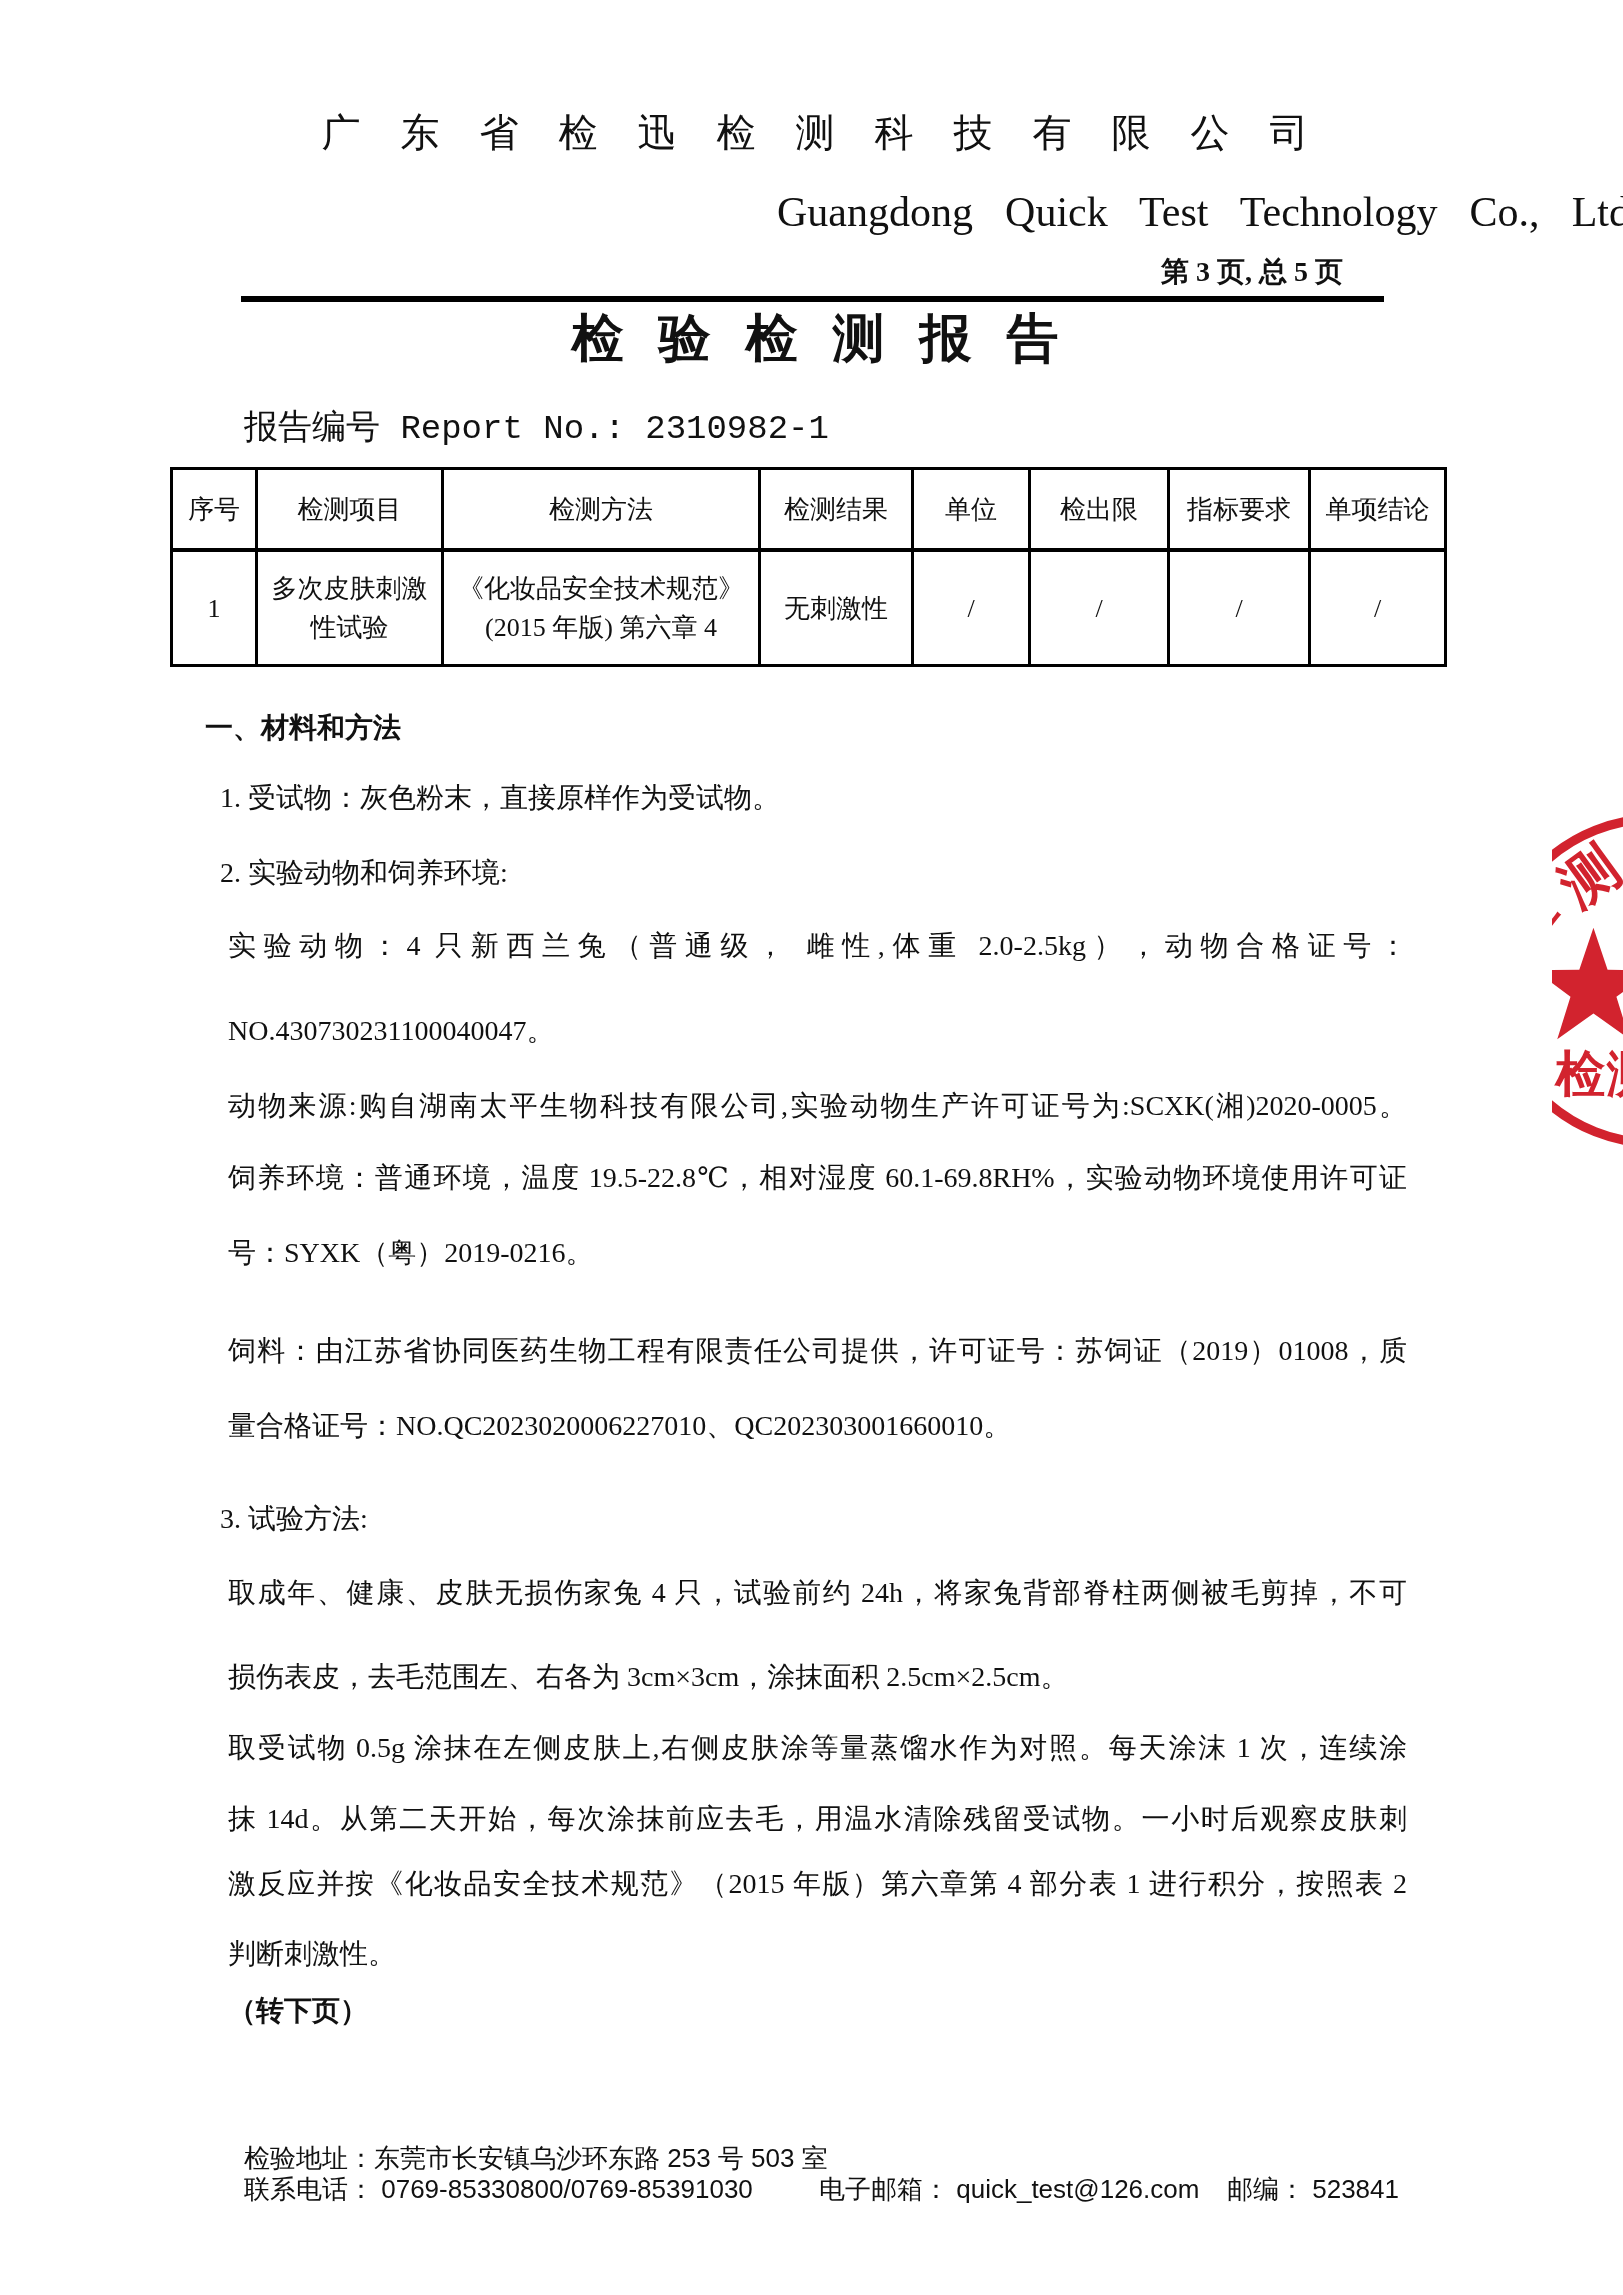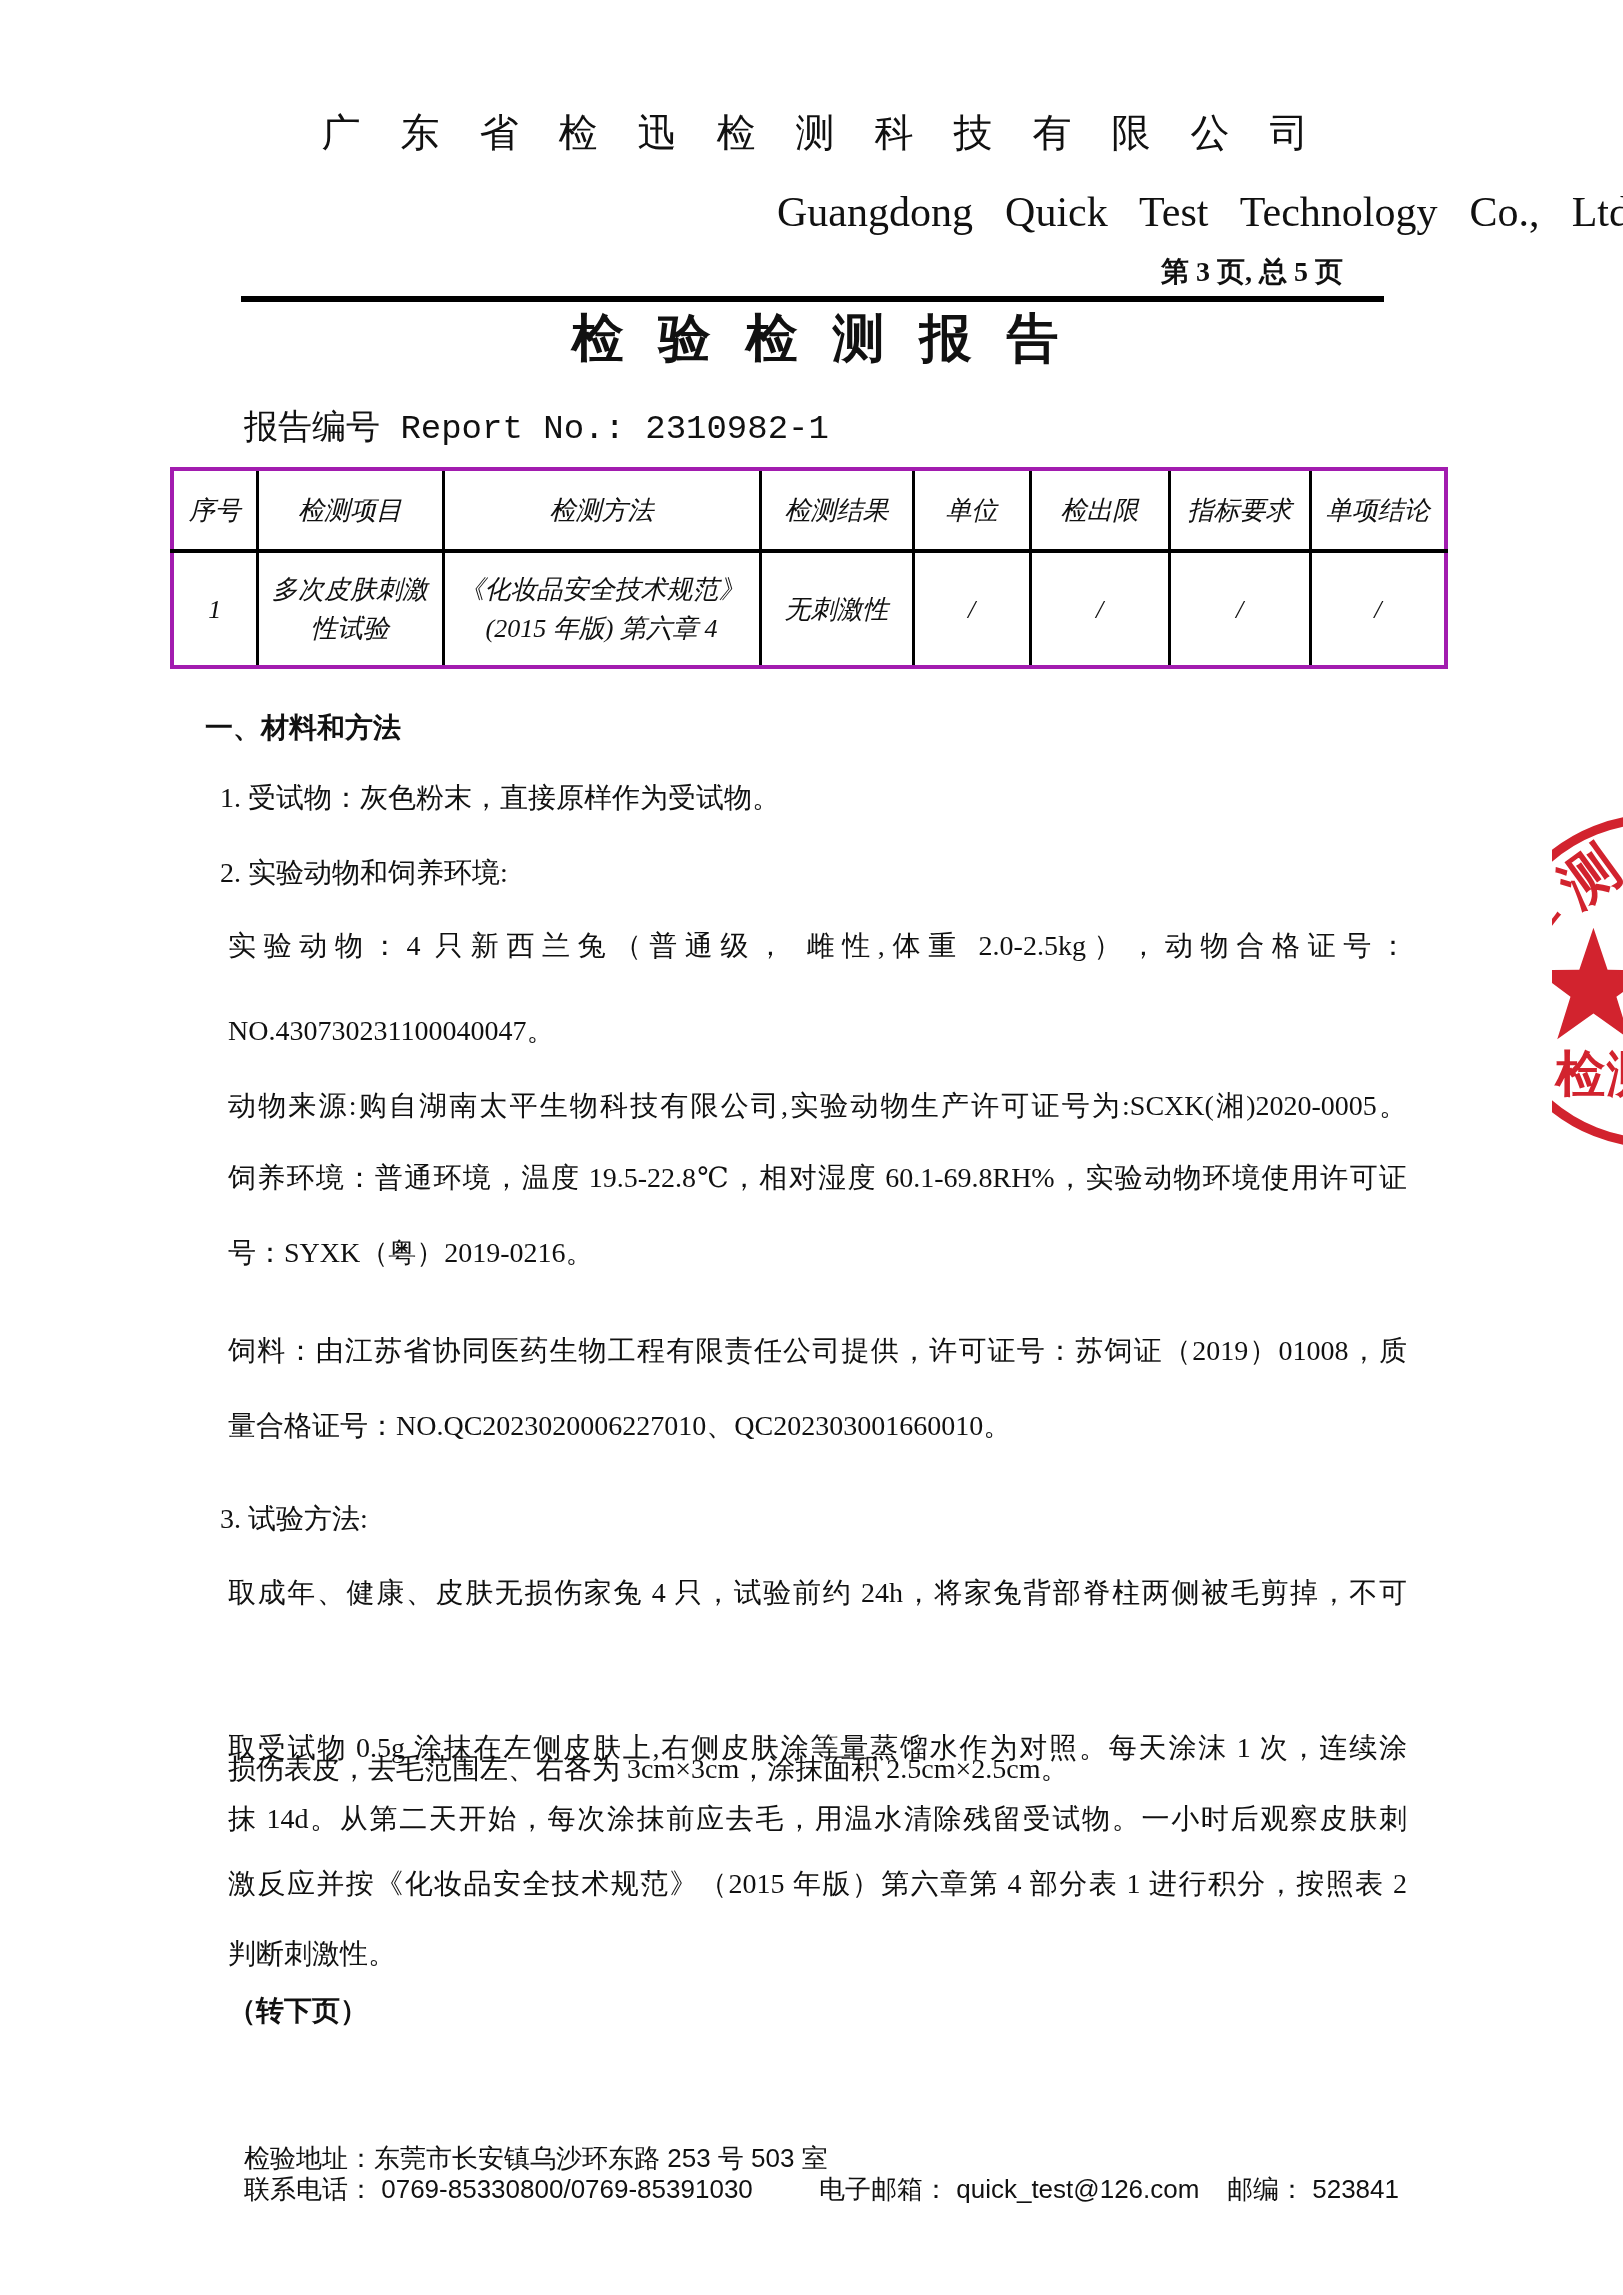--- a/index.html
+++ b/index.html
@@ -32,33 +32,33 @@
   }
   
   .result-table{
     position:absolute;top:467px;left:170px;width:1274px;height:195px;
     border-collapse:collapse;table-layout:fixed;font-size:26px;
   }
   .result-table th,.result-table td{
     border:3.3px solid #000;text-align:center;vertical-align:middle;
     padding:0;font-weight:normal;overflow:hidden;
   }
-  .result-table{border:4px solid #a21caf;font-style:italic;}
+  .result-table{border:1px solid #a21caf;}
   .result-table thead th{border-bottom:4.2px solid #000;height:78px;}
   .result-table tbody td{height:112px;line-height:39px;}
   
   .ln{position:absolute;left:228px;font-size:28px;white-space:nowrap;}
   .ln.h1{left:205px;font-weight:bold;}
   .ln.num{left:220px;}
   .ln.just{width:1179px;white-space:normal;text-align:justify;text-align-last:justify;}
   .ln.bold{font-weight:bold;}
   .t852{top:709px}.t937{top:779px}.t1027{top:854px}.t1114{top:927px}
   .t1217{top:1012px}.t1307{top:1087px}.t1394{top:1159px}.t1484{top:1234px}
   .t1602{top:1332px}.t1692{top:1407px}.t1804{top:1500px}.t1892{top:1574px}
-  .t1994{top:1750px}.t2079{top:1729px}.t2164{top:1800px}.t2242{top:1865px}
+  .t1994{top:1658px}.t2079{top:1729px}.t2164{top:1800px}.t2242{top:1865px}
   .t2326{top:1935px}.t2395{top:1992px}
   
   .footer{
     position:absolute;left:0;top:0;width:100%;
     font-family:"Liberation Sans","DejaVu Sans",sans-serif;font-size:26px;color:#111;
   }
   .f-line1{position:absolute;top:2141px;left:244px;white-space:nowrap;}
   .f-line2{position:absolute;top:2172px;left:244px;white-space:nowrap;}
   .f-email{position:absolute;top:2172px;left:819px;white-space:nowrap;}
   .f-post{position:absolute;top:2172px;left:1227px;white-space:nowrap;}

